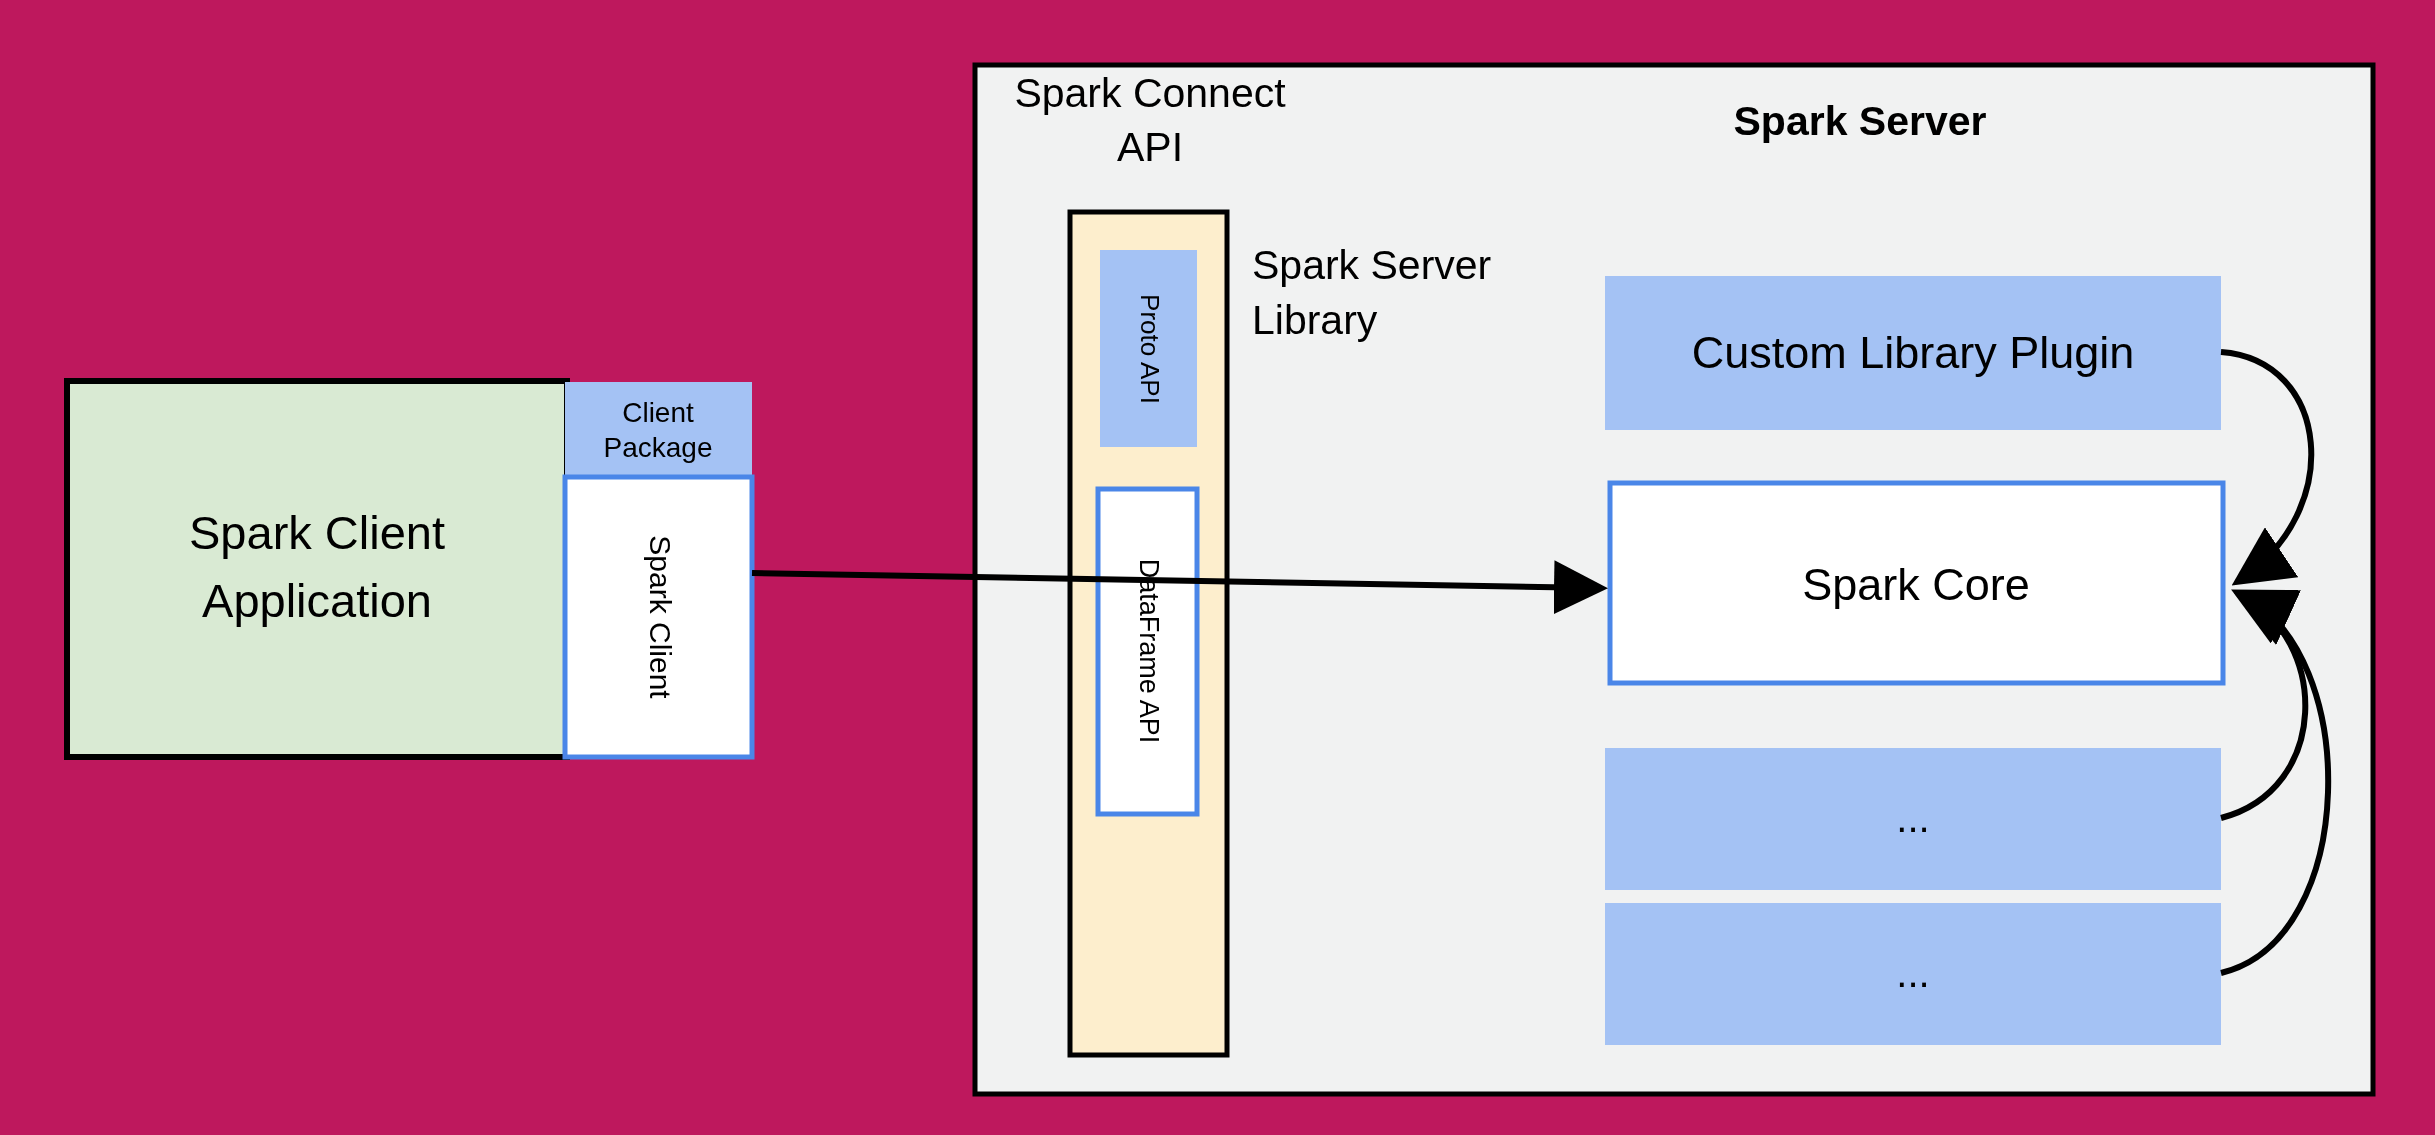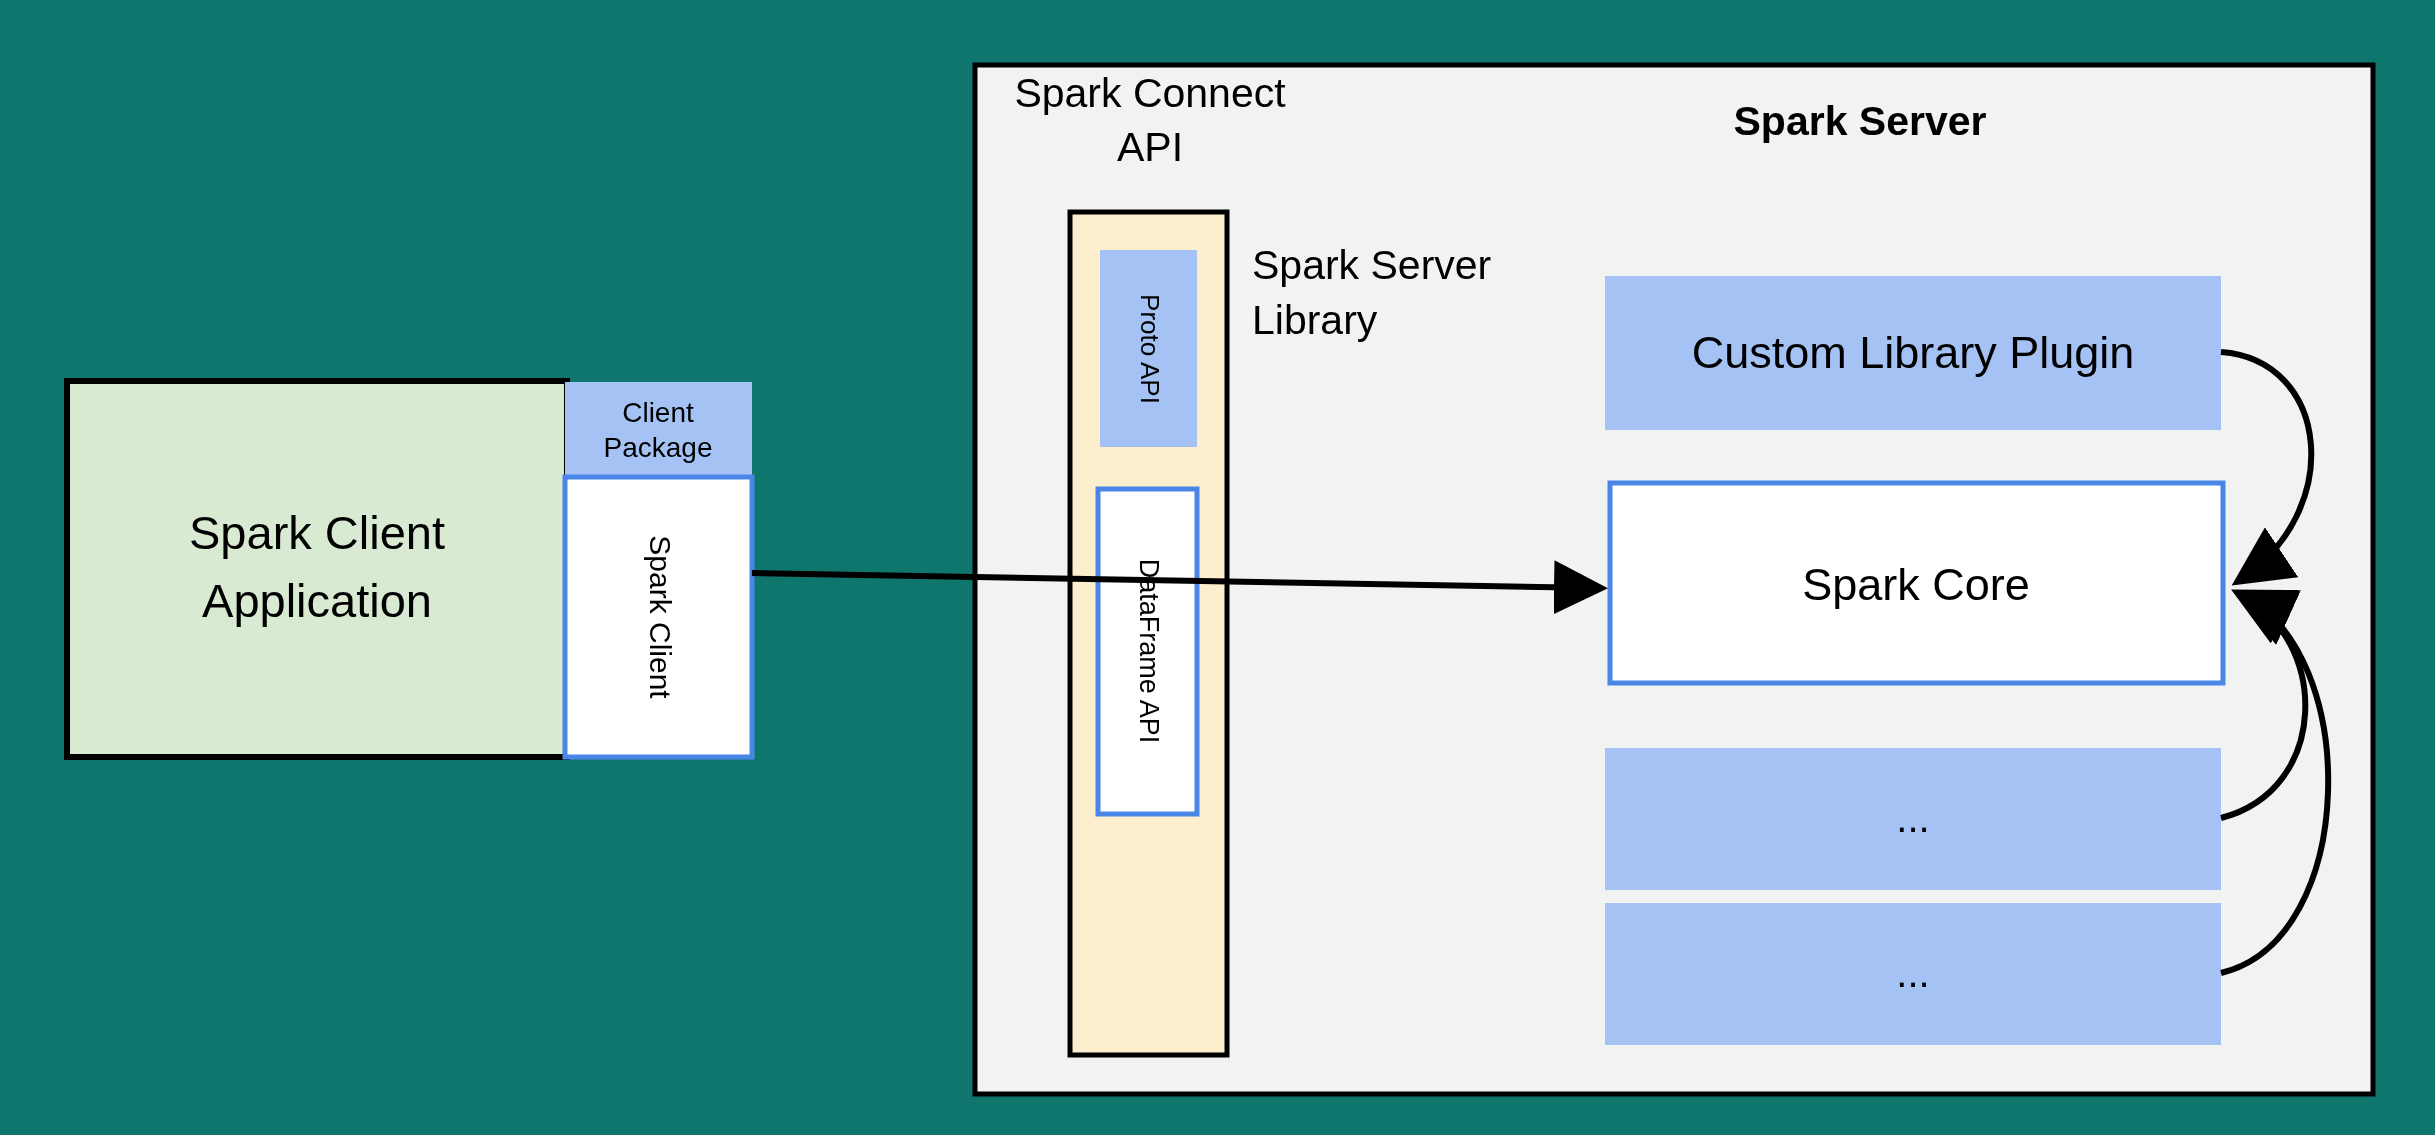--- a/index.html
+++ b/index.html
@@ -10,21 +10,21 @@
   body {
     width: 2435px;
     height: 1135px;
     overflow: hidden;
     font-family: "Liberation Sans", sans-serif;
   }
   #diagram-root {
     position: relative;
     width: 2435px;
     height: 1135px;
-    background: #0f766e;
+    background: #be185d;
   }
   svg#diagram-canvas {
     position: absolute;
     top: 0;
     left: 0;
     width: 2435px;
     height: 1135px;
     display: block;
   }
   .lbl {

